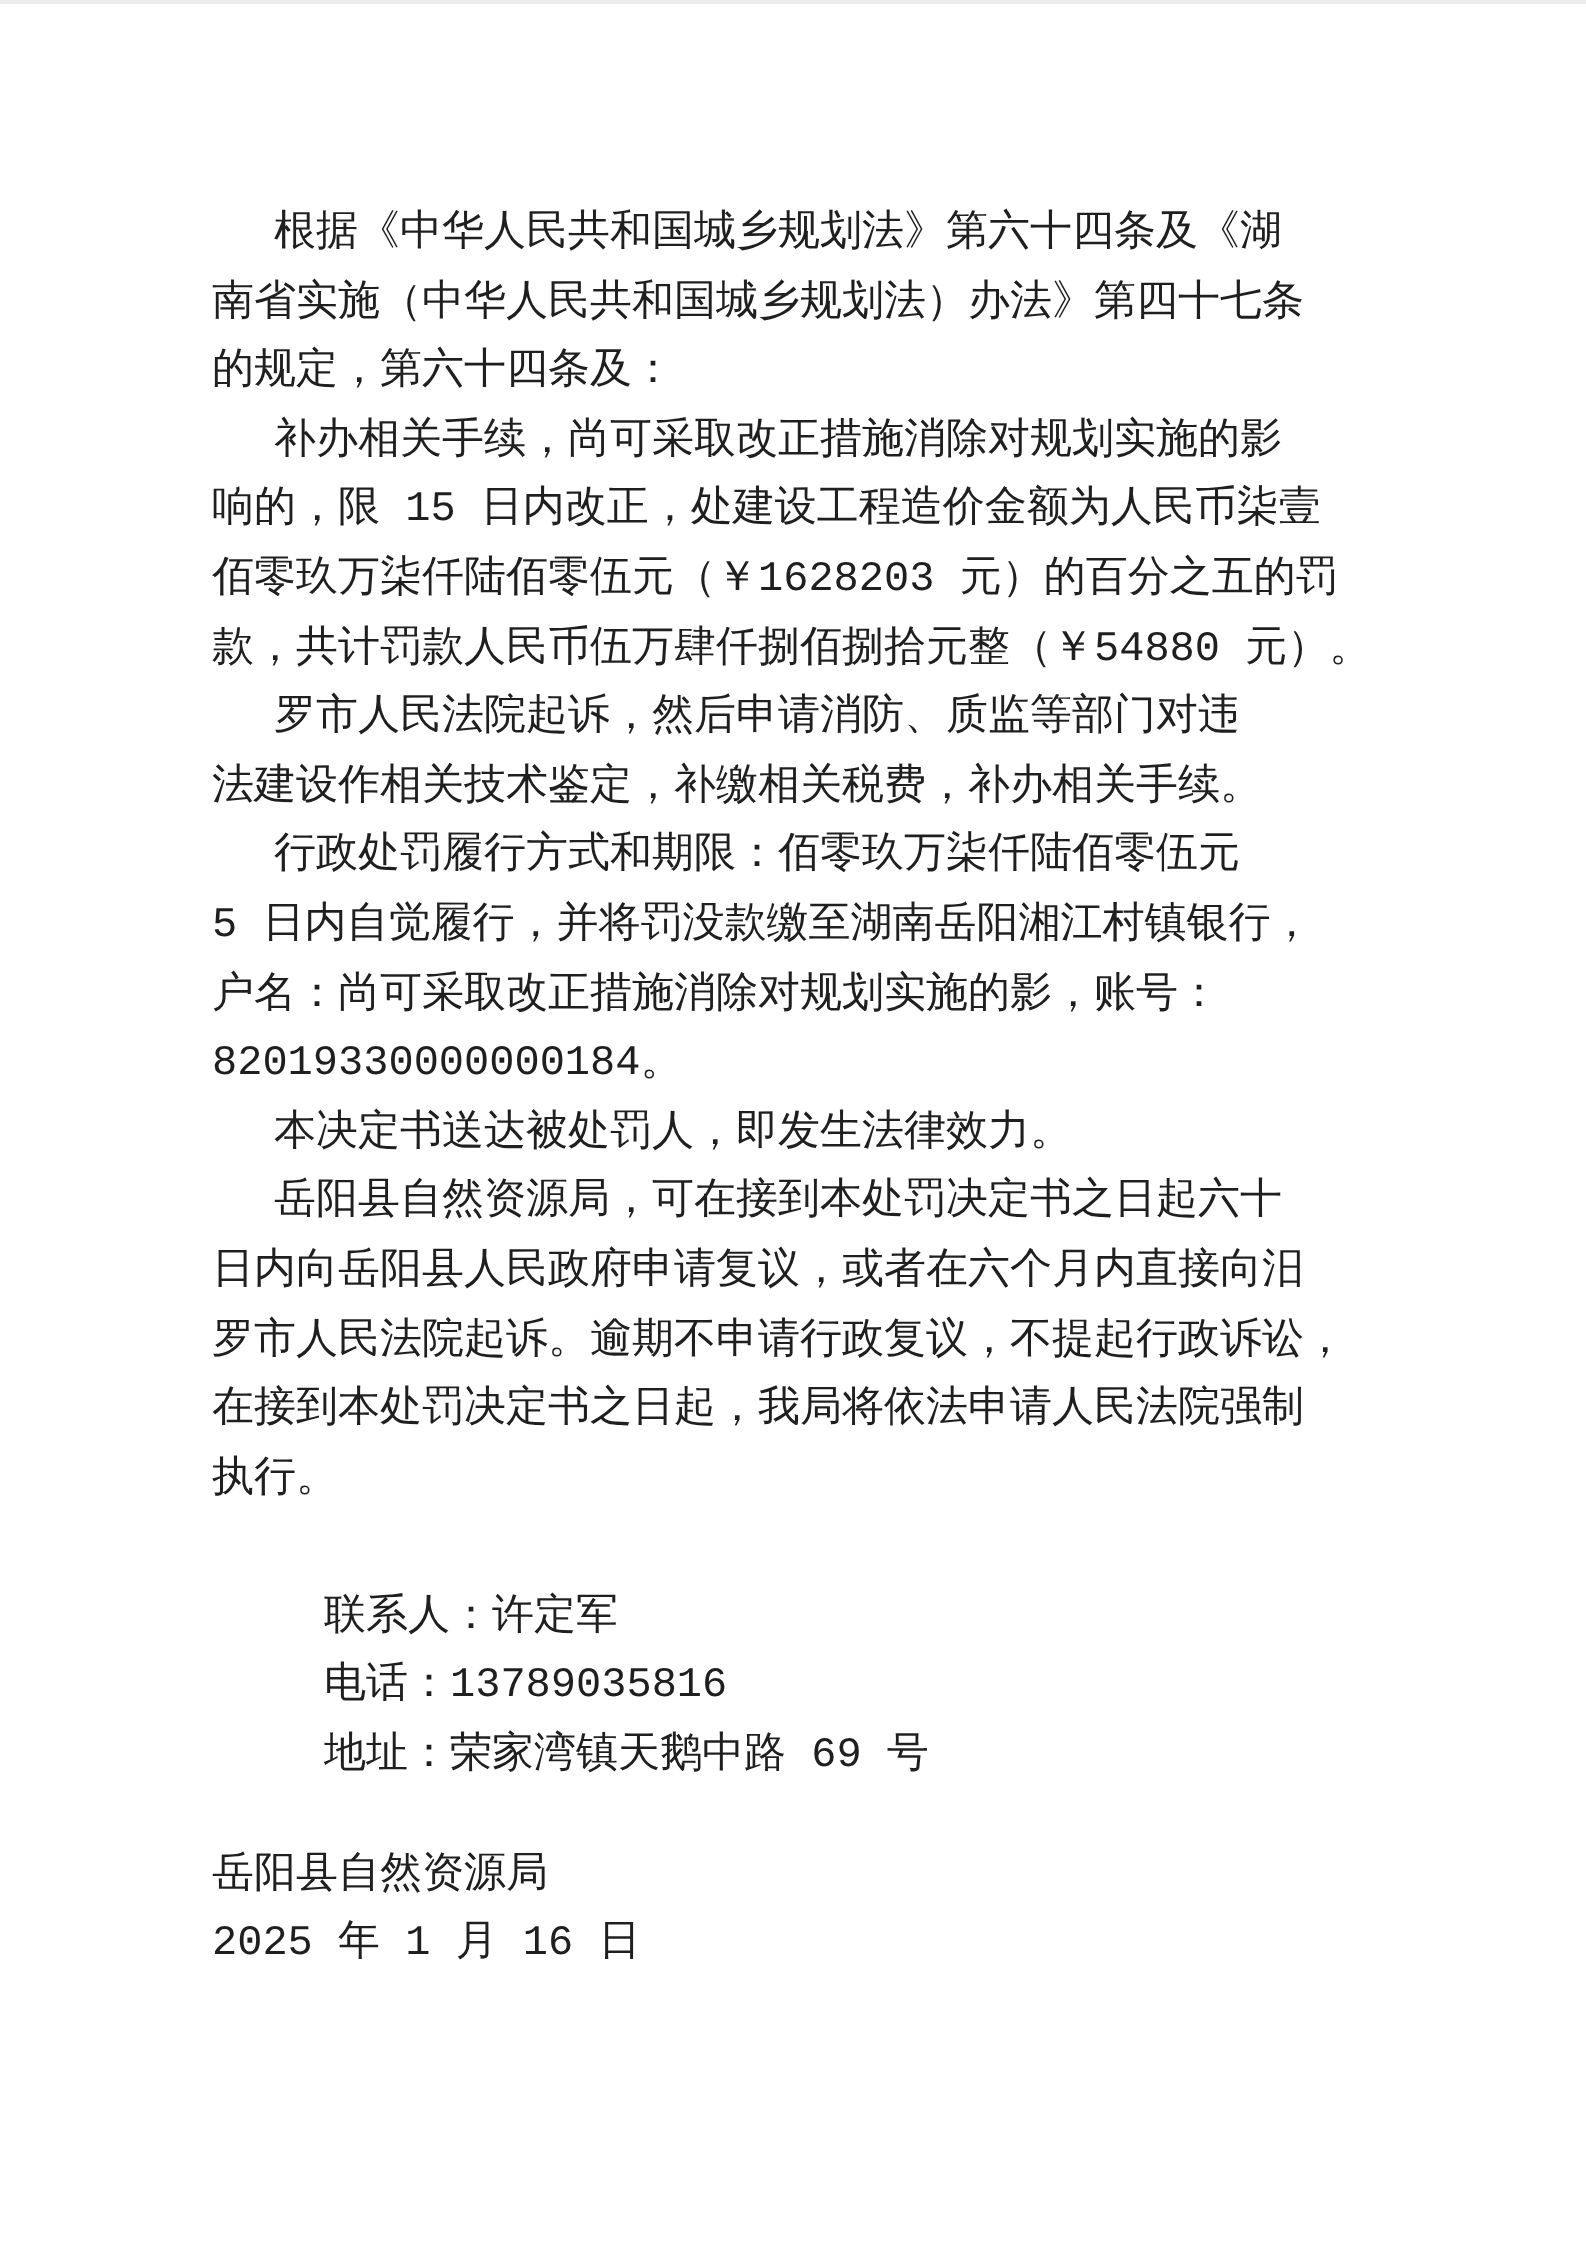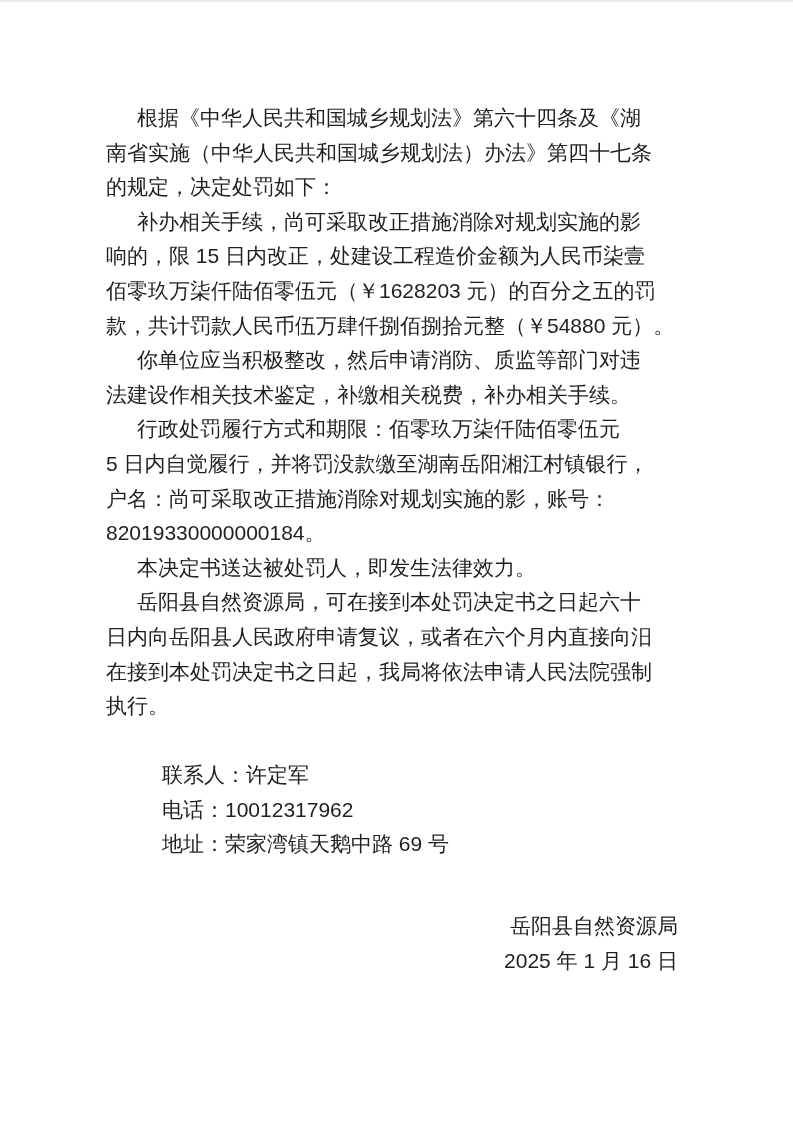--- a/index.html
+++ b/index.html
@@ -6,21 +6,21 @@
     margin: 0;
     padding: 0;
     background: #ffffff;
   }
   .page {
     position: relative;
     width: 793px;
     height: 1122px;
     background: #ffffff;
     overflow: hidden;
-    font-family: Liberation Sans, sans-serif;
+    font-family: Liberation Mono, monospace;
   }
   .top-edge {
     position: absolute;
     top: 0;
     left: 0;
     width: 793px;
     height: 2px;
     background: #ececec;
   }
   .doc {
@@ -36,71 +36,72 @@
   .line {
     white-space: pre;
     height: 34.6px;
   }
   .indent { padding-left: 31px; }
   .contact-block {
     margin-top: 34.6px;
     padding-left: 56px;
   }
   .signature-block {
-    margin-top: 47px;
-    text-align: right;
+    margin-top: 25px;
+    text-align: left;
   }
 </style>
 </head>
 <body>
 
 <div class="page">
   <div class="top-edge"></div>
 
   <div class="doc">
 
     <div class="para">
       <div class="line indent">根据《中华人民共和国城乡规划法》第六十四条及《湖</div>
       <div class="line">南省实施（中华人民共和国城乡规划法）办法》第四十七条</div>
-      <div class="line">的规定，决定处罚如下：</div>
+      <div class="line">的规定，第六十四条及：</div>
     </div>
 
     <div class="para">
       <div class="line indent">补办相关手续，尚可采取改正措施消除对规划实施的影</div>
       <div class="line">响的，限 15 日内改正，处建设工程造价金额为人民币柒壹</div>
       <div class="line">佰零玖万柒仟陆佰零伍元（￥1628203 元）的百分之五的罚</div>
       <div class="line">款，共计罚款人民币伍万肆仟捌佰捌拾元整（￥54880 元）。</div>
     </div>
 
     <div class="para">
-      <div class="line indent">你单位应当积极整改，然后申请消防、质监等部门对违</div>
+      <div class="line indent">罗市人民法院起诉，然后申请消防、质监等部门对违</div>
       <div class="line">法建设作相关技术鉴定，补缴相关税费，补办相关手续。</div>
     </div>
 
     <div class="para">
       <div class="line indent">行政处罚履行方式和期限：佰零玖万柒仟陆佰零伍元</div>
       <div class="line">5 日内自觉履行，并将罚没款缴至湖南岳阳湘江村镇银行，</div>
       <div class="line">户名：尚可采取改正措施消除对规划实施的影，账号：</div>
       <div class="line">82019330000000184。</div>
     </div>
 
     <div class="para">
       <div class="line indent">本决定书送达被处罚人，即发生法律效力。</div>
     </div>
 
     <div class="para">
       <div class="line indent">岳阳县自然资源局，可在接到本处罚决定书之日起六十</div>
       <div class="line">日内向岳阳县人民政府申请复议，或者在六个月内直接向汨</div>
+      <div class="line">罗市人民法院起诉。逾期不申请行政复议，不提起行政诉讼，</div>
       <div class="line">在接到本处罚决定书之日起，我局将依法申请人民法院强制</div>
       <div class="line">执行。</div>
     </div>
 
     <div class="contact-block">
       <div class="line">联系人：许定军</div>
-      <div class="line">电话：10012317962</div>
+      <div class="line">电话：13789035816</div>
       <div class="line">地址：荣家湾镇天鹅中路 69 号</div>
     </div>
 
     <div class="signature-block">
       <div class="line">岳阳县自然资源局</div>
       <div class="line">2025 年 1 月 16 日</div>
     </div>
 
   </div>
 </div>

